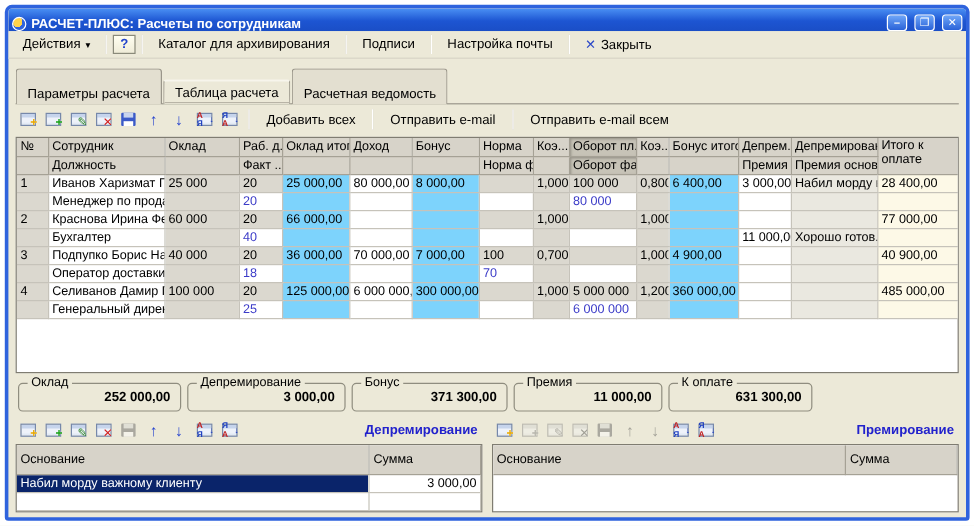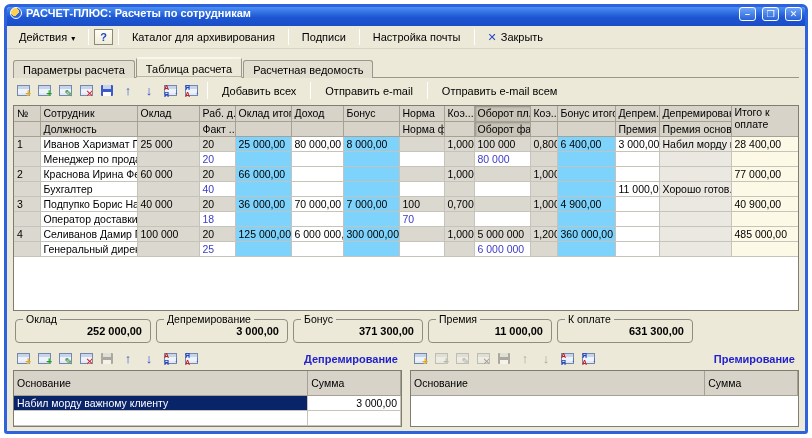--- a/index.html
+++ b/index.html
@@ -3,38 +3,38 @@
 <meta charset="utf-8">
 <style>
   * { box-sizing: border-box; margin: 0; padding: 0; }
   html,body { width:812px; height:438px; background:#ffffff; font-family:"Liberation Sans","DejaVu Sans",sans-serif; }
   .window{
     position:relative; width:804px; height:430px; margin:4px;
     border:3px solid #2f63dd; border-radius:6px 6px 3px 3px;
     background:#ece9d8; overflow:hidden; display:flex; flex-direction:column;
   }
   
-  .titlebar{ height:19px; flex:0 0 19px; display:flex; align-items:flex-start; gap:4px;
+  .titlebar{ height:19px; flex:0 0 19px; display:flex; align-items:flex-end; gap:4px;
     background:linear-gradient(#4a90f4,#1d55d2 55%, #1a4ec6); color:#fff; font-size:11px; font-weight:bold; padding:0 3px; }
   .app-icon{ width:12px; height:12px; border-radius:50%;
     background:radial-gradient(circle at 35% 35%, #ffd24a 0 45%, #2f63dd 46% 100%); border:1px solid #fff; flex:0 0 12px;}
   .titlebar .t-title{ flex:1; white-space:nowrap; overflow:hidden; }
   .winbtn{ width:17px; height:14px; margin-left:2px; border:1px solid #fff; border-radius:3px;
     background:linear-gradient(#6ea6f8,#2a62d8); color:#fff; font-size:9px; line-height:12px; text-align:center; cursor:default;}
   
   .menubar{ height:23px; flex:0 0 23px; display:flex; align-items:center; padding:0 4px; gap:2px;
     background:#ece9d8; border-bottom:1px solid #d8d4c6; font-size:11px;}
   .menu-item{ padding:2px 7px; white-space:nowrap; border:1px solid transparent; }
   .menu-item .caret{ font-size:8px; margin-left:4px; }
   .menu-item.help{ border:1px solid #8a8a7a; background:linear-gradient(#fffef0,#efecd8); padding:1px 5px; color:#2244cc; font-weight:bold;}
   .blue-x{ color:#2c49c8; font-weight:bold; margin-right:4px; }
   .msep{ width:1px; height:16px; background:#c0bcae; border-right:1px solid #fff; margin:0 3px; }
   
   .tabstrip{ flex:0 0 20px; margin:7px 6px 0 6px; display:flex; align-items:flex-end; border-bottom:1px solid #9a968a; font-size:11px;}
-  .tab{ padding:3px 9px 2px; margin-right:1px; background:#e3dfd0; border:1px solid #9a968a; border-bottom:none;
+  .tab{ padding:15px 9px 2px; margin-right:1px; background:#e3dfd0; border:1px solid #9a968a; border-bottom:none;
     border-radius:3px 3px 0 0; position:relative; top:1px; white-space:nowrap;}
   .tab.active{ background:#ece9d8; padding-top:4px; border-top:2px solid #f7f5ec; box-shadow:0 -1px 0 #b8b4a6 inset; z-index:2; border-bottom:1px solid #ece9d8; }
   
   .toolbar{ flex:0 0 25px; display:flex; align-items:center; padding:2px 6px; gap:2px; font-size:11px;}
   .tb-icon{ position:relative; width:20px; height:18px; display:inline-flex; align-items:center; justify-content:center; border:1px solid transparent; }
   .tb-icon .rows{ width:13px; height:11px; border:1px solid #7688aa;
     background:linear-gradient(#ffffff,#dfe7f4); box-shadow:inset 0 3px 0 #c6d4ec, inset 0 7px 0 #eef2fa;}
   .tb-icon .ov{ position:absolute; right:1px; bottom:0; font-size:10px; font-weight:bold; line-height:10px; text-shadow:0 0 1px #fff;}
   .tb-icon .arrow{ font-size:13px; font-weight:bold; color:#2a47cf; }
   .tb-icon .disk{ width:12px; height:11px; background:#3b5ac8; border-radius:1px; position:relative;}
@@ -368,21 +368,21 @@
       <div class="gvalue">3 000,00</div>
     </div>
     <div class="group" style="width:130px">
       <span class="glabel">Бонус</span>
       <div class="gvalue">371 300,00</div>
     </div>
     <div class="group" style="width:124px">
       <span class="glabel">Премия</span>
       <div class="gvalue">11 000,00</div>
     </div>
-    <div class="group" style="width:136px">
+    <div class="group" style="width:120px">
       <span class="glabel">К оплате</span>
       <div class="gvalue">631 300,00</div>
     </div>
   </div>
 
   <div class="bottom">
 
     <div class="panel">
       <div class="panel-bar">
         <span class="icons" id="dep-icons">

